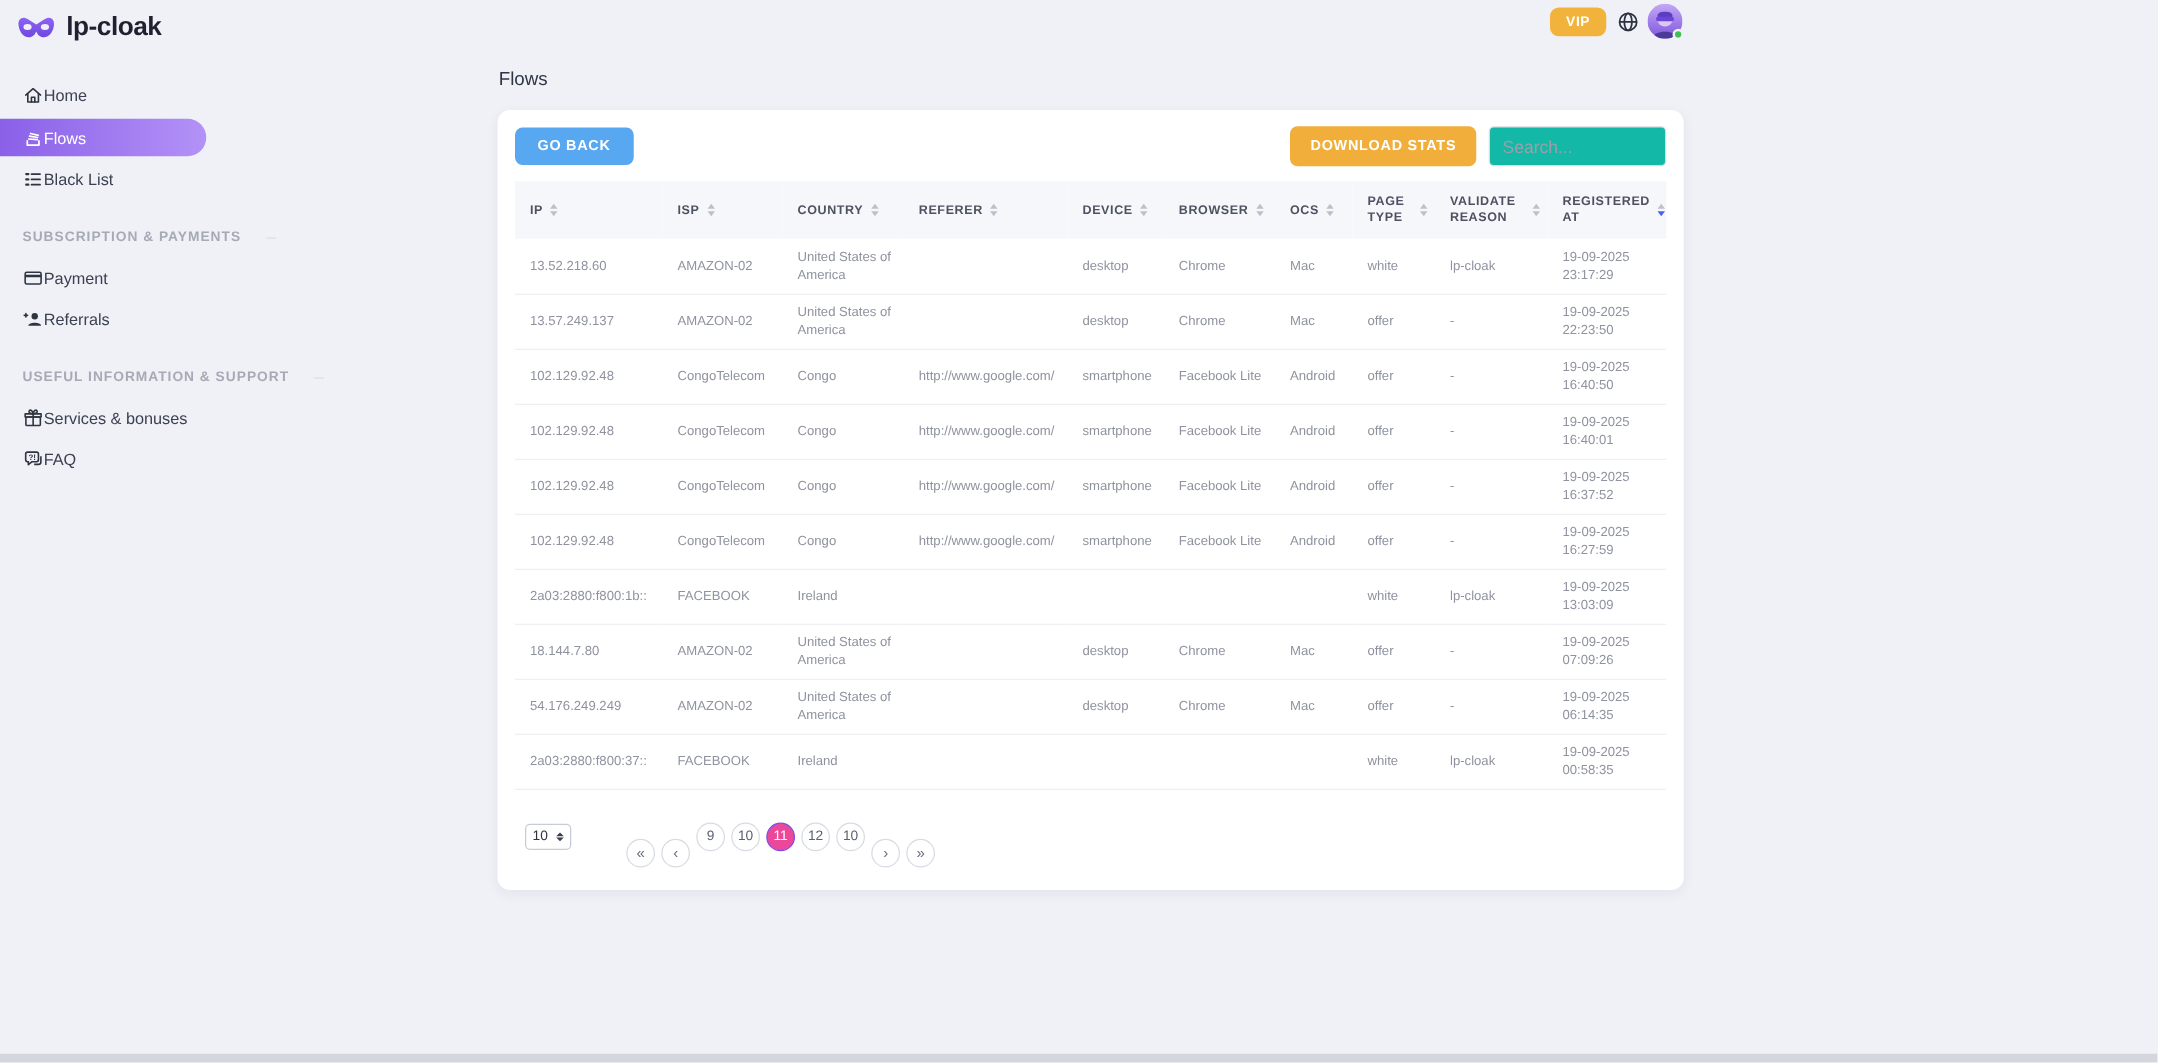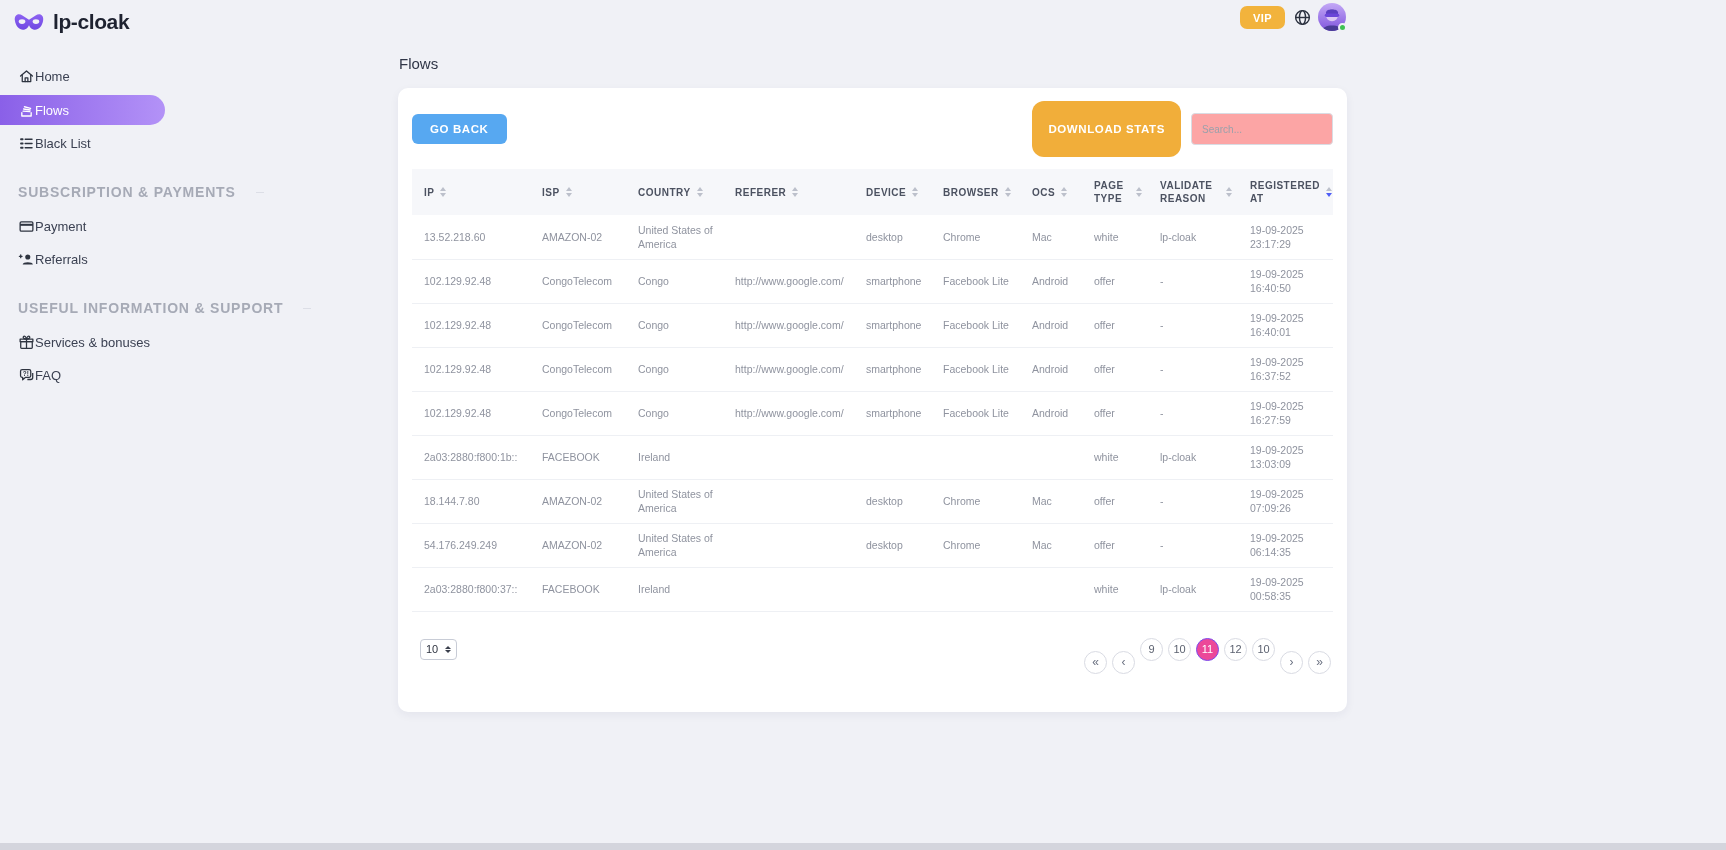--- a/index.html
+++ b/index.html
@@ -22,21 +22,21 @@
   }
   .nav-item .ic { width:17px; height:17px; display:inline-flex; color:#2e3440; flex:none; }
   .nav-item.active {
     width:165px; height:30px; margin:2px 0;
     background:linear-gradient(90deg,#8a60e8,#b392f7);
     border-radius:0 16px 16px 0; color:#ffffff;
   }
   .nav-item.active .ic { color:#ffffff; }
   .section-label {
     display:flex; align-items:center; gap:20px;
-    margin:24px 0 10px 18px; font-size:14px; font-weight:bold;
+    margin:24px 0 10px 18px; font-size:11px; font-weight:bold;
     color:#a6aab6; letter-spacing:0.8px; white-space:nowrap;
   }
   .section-label .line { flex:1; height:1px; background:#dcdee6; margin-right:10px; min-width:8px; }
 
   
   .vip-btn {
     position:absolute; left:1240px; top:6px; width:45px; height:23px;
     background:#f2b33c; border:none; border-radius:7px; color:#fff;
     font-family:inherit; font-size:11px; font-weight:bold; letter-spacing:0.5px; cursor:pointer;
   }
@@ -51,24 +51,24 @@
   .page-title { position:absolute; left:399px; top:55px; font-size:15px; font-weight:500; color:#2f3547; }
   .card {
     position:absolute; left:398px; top:88px; width:949px; height:624px;
     background:#ffffff; border-radius:10px;
     box-shadow:0 3px 10px rgba(40,40,90,0.06);
   }
   .toolbar { display:flex; justify-content:space-between; align-items:center; padding:13px 14px 12px 14px; }
   .btn { border:none; border-radius:6px; color:#fff; font-family:inherit; font-weight:600; font-size:11.5px; letter-spacing:0.6px; cursor:pointer; }
   .btn-goback { background:#57a8f1; padding:9px 18px; }
   .toolbar-right { display:flex; align-items:center; gap:10px; }
-  .btn-download { background:#f1ae3a; padding:22px 16px;border-radius:12px; }
+  .btn-download { background:#f1ae3a; padding:10px 16px; }
   .search-input {
     width:142px; height:32px; border:1px solid #d9dce3; border-radius:4px;
-    padding:0 10px; font-family:inherit; font-size:10px; color:#3b4152; background:#fca5a5; outline:none;
+    padding:0 10px; font-family:inherit; font-size:14px; color:#3b4152; background:#14b8a6; outline:none;
   }
   .search-input::placeholder { color:#9aa0ab; }
 
   
   table { width:921px; margin:0 auto; border-collapse:collapse; table-layout:fixed; }
   thead th {
     background:#f6f7fa; text-align:left; vertical-align:middle;
     padding:9px 6px 9px 12px; height:46px;
     font-size:10px; font-weight:bold; color:#4c5261; letter-spacing:0.5px;
   }
@@ -79,21 +79,21 @@
   .sort .up { border-bottom:4px solid #bcc0cb; }
   .sort .dn { border-top:4px solid #bcc0cb; }
   .sort.desc .dn { border-top-color:#4f5ef7; }
   tbody td {
     height:44px; padding:7px 10px 7px 12px; border-bottom:1px solid #eef0f4;
     font-size:10.5px; color:#8f939f; line-height:1.35; vertical-align:middle;
   }
   tbody td.nowrap { white-space:nowrap; }
 
   
-  .card-footer { display:flex; justify-content:space-between; align-items:center; padding:13px 16px 0 22px;gap:44px; }
+  .card-footer { display:flex; justify-content:flex-start; align-items:center; padding:13px 4px 0 22px;gap:44px; }
   .page-size {
     width:37px; height:21px; border:1px solid #c8ccd6; border-radius:4px; background:#fff;
     display:flex; align-items:center; justify-content:space-between; padding:0 5px;
     font-size:11px; color:#2f3440; cursor:pointer;
   }
   .stepper { display:inline-flex; flex-direction:column; gap:1px; }
   .stepper i { display:block; width:0; height:0; border-left:3px solid transparent; border-right:3px solid transparent; }
   .stepper .up { border-bottom:3.5px solid #3a3f4c; }
   .stepper .dn { border-top:3.5px solid #3a3f4c; }
   .pagination { display:flex; align-items:center; gap:5px; }
@@ -368,20 +368,32 @@
           <td>United States of America</td>
           <td class="nowrap"></td>
           <td>desktop</td>
           <td>Chrome</td>
           <td>Mac</td>
           <td>white</td>
           <td>lp-cloak</td>
           <td>19-09-2025 23:17:29</td>
         </tr>
         <tr>
+          <td>13.57.249.137</td>
+          <td>AMAZON-02</td>
+          <td>United States of America</td>
+          <td class="nowrap"></td>
+          <td>desktop</td>
+          <td>Chrome</td>
+          <td>Mac</td>
+          <td>offer</td>
+          <td>-</td>
+          <td>19-09-2025 22:23:50</td>
+        </tr>
+        <tr>
           <td>102.129.92.48</td>
           <td>CongoTelecom</td>
           <td>Congo</td>
           <td class="nowrap">http://www.google.com/</td>
           <td>smartphone</td>
           <td>Facebook Lite</td>
           <td>Android</td>
           <td>offer</td>
           <td>-</td>
           <td>19-09-2025 16:40:50</td>

